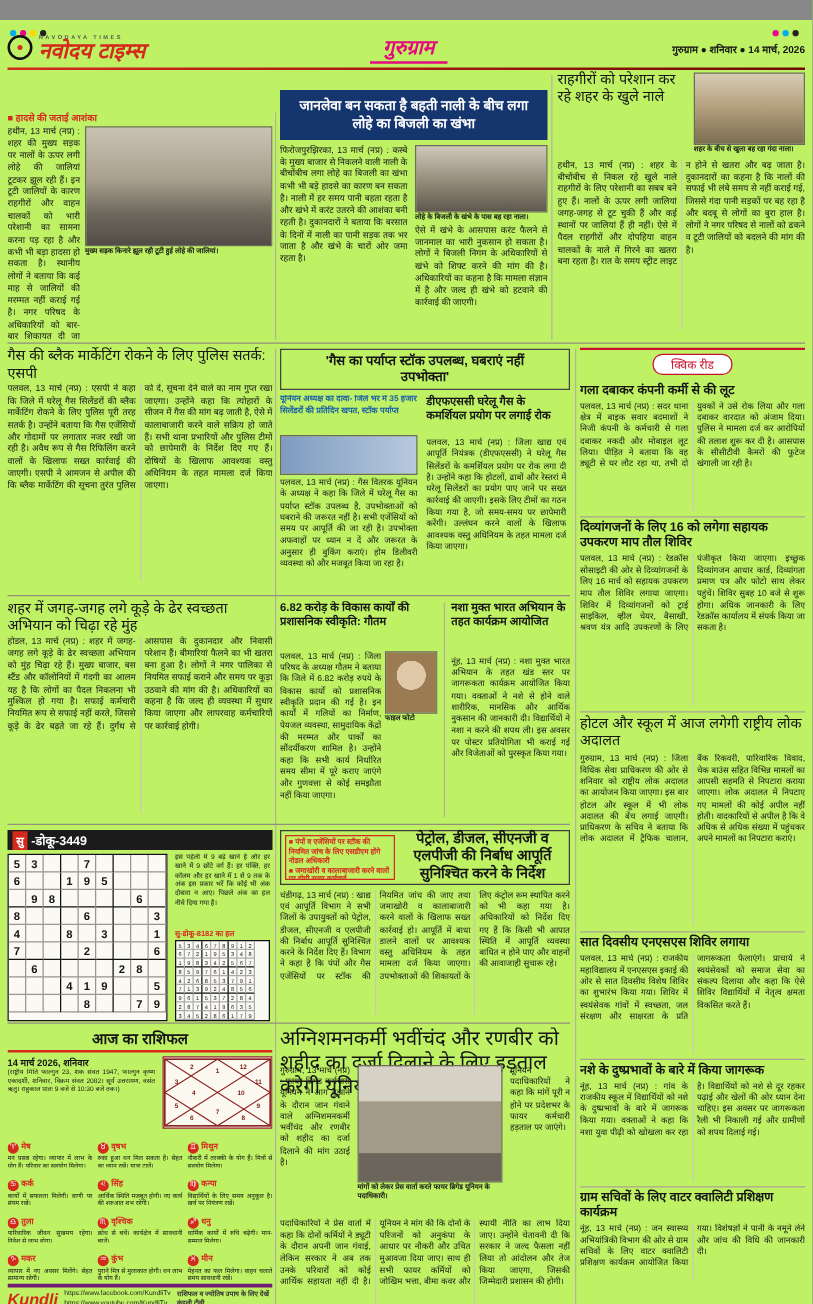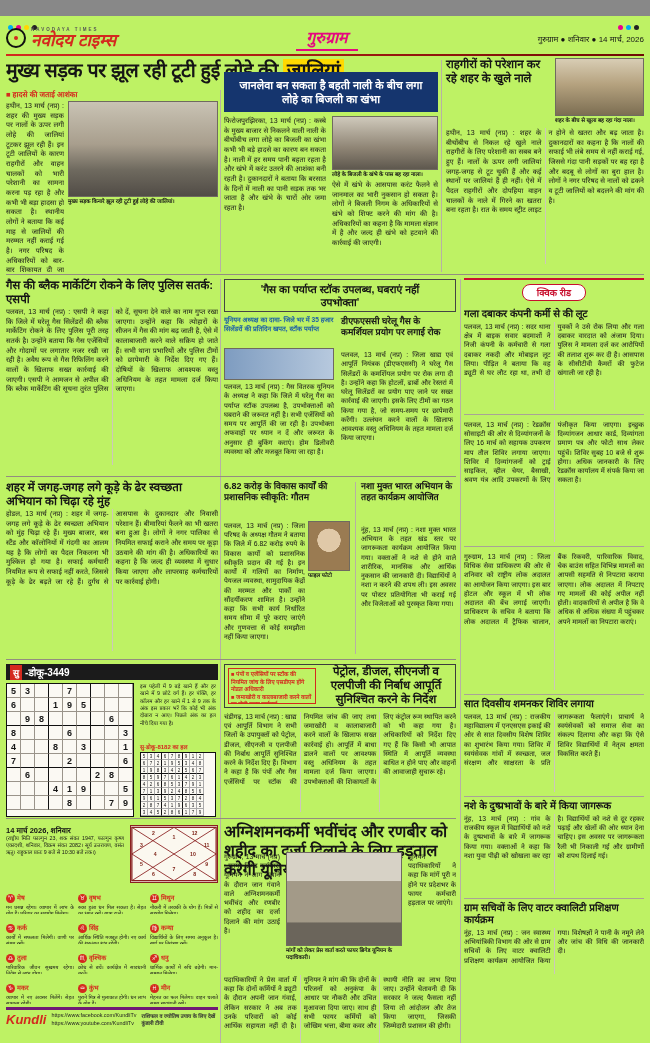--- a/index.html
+++ b/index.html
@@ -8,29 +8,29 @@
         font-family:"Liberation Sans","DejaVu Sans",sans-serif;color:#151515;overflow:hidden}
   .abs{position:absolute}
   
   .masthead{position:absolute;left:6px;top:6px;width:638px;height:32px;display:flex;align-items:center;justify-content:space-between}
   .brand{display:flex;align-items:center;gap:5px}
   .emblem{width:20px;height:20px;border:2.5px solid #111;border-radius:50%;position:relative}
   .emblem:after{content:"";position:absolute;left:6px;top:6px;width:4px;height:4px;background:var(--accent-red);border-radius:50%}
   .brand-small{font-size:4.5px;letter-spacing:2px;color:#555;font-weight:bold}
   .logo{font-size:17px;font-weight:bold;font-style:italic;color:var(--accent-red);line-height:1}
   .edition{font-size:16px;font-weight:bold;font-style:italic;color:var(--edition-magenta);border-bottom:2px solid var(--edition-magenta);padding:0 10px 1px}
-  .dateline{font-size:8px;font-weight:normal}
+  .dateline{font-size:8px;font-weight:bold}
   .mast-rule{height:2px;background:linear-gradient(90deg,var(--accent-red),#6e0b05)}
   
   .vr{position:absolute;width:1px;background:#b7b1a4}
   .hr{position:absolute;height:1px;background:#938d80}
   
   .h-xl{font-size:19.5px;font-weight:bold;letter-spacing:-.3px;line-height:1.2;white-space:nowrap;overflow:hidden}
   .hl{background:var(--highlight-yellow);padding:0 4px}
-  .h-lg{font-size:11.5px;font-weight:bold;line-height:1.2}
+  .h-lg{font-size:11.5px;font-weight:normal;line-height:1.2}
   .h-md{font-size:10px;font-weight:bold;line-height:1.2}
   .h-sm{font-size:9px;font-weight:bold;line-height:1.25}
   .kicker{font-size:7.5px;font-weight:bold;color:var(--accent-red);margin-bottom:2px}
   .bt{font-size:7px;line-height:1.38;text-align:justify;overflow:hidden}
   .bt2{font-size:6.8px;line-height:1.36;text-align:justify;overflow:hidden}
   .c2{column-count:2;column-gap:7px;column-rule:1px solid #cdc7ba}
   .c3{column-count:3;column-gap:7px;column-rule:1px solid #cdc7ba}
   .cap{font-size:5.6px;font-weight:bold;line-height:1.25;padding-top:1px}
   .photo{border:1px solid #6f6a60}
   .ph-street{background:linear-gradient(180deg,#c9c3b4 0%,#a89e8d 45%,#6f6a5f 72%,#514c46 100%)}
@@ -38,21 +38,21 @@
   .ph-pole{background:linear-gradient(180deg,#cfc9bb,#8e8474 60%,#5e584e)}
   .ph-portrait{background:radial-gradient(circle at 50% 38%,#e0c9a8 0 32%,#9a7b52 33% 100%)}
   .ph-meeting{background:linear-gradient(180deg,#d7d2c6 0 30%,#a39a88 31% 75%,#6b655b 76% 100%)}
   .ph-cyl{background:linear-gradient(90deg,#7e9cc0,#b7c9de)}
   .navybox{background:var(--navy);color:#fff;display:flex;align-items:center;justify-content:center;text-align:center;
            font-weight:bold;font-size:11px;line-height:1.3;padding:3px 8px}
   .boxedhead{border:1px solid #444;padding:3px 16px;text-align:center;font-weight:bold;font-size:10.5px;line-height:1.2}
   .subhead-blue{color:var(--subhead-blue);font-size:6.6px;font-weight:bold;line-height:1.3;text-align:left}
   
   .qr-wrap{text-align:center;border-top:2px solid var(--quickread-red);padding-top:2px}
-  .qr-label{display:inline-block;font-size:9.5px;font-weight:bold;color:var(--quickread-red);
+  .qr-label{display:inline-block;font-size:9.5px;font-weight:normal;color:var(--quickread-red);
             border:1px solid var(--quickread-red);border-radius:8px;padding:1px 14px;background:#fff}
   .rail-art{border-top:1px solid #a9a396;margin-top:4px;padding-top:3px}
   .rail-art:first-of-type{border-top:none}
   
   .su-head{display:flex;align-items:center;background:#1b1b1b;color:#fff;height:16px;padding:0 4px;gap:3px}
   .su-pre{background:var(--accent-red);color:#fff;font-weight:bold;font-size:9px;padding:1px 3px}
   .su-rest{font-weight:bold;font-size:10px}
   .su-grid{display:grid;grid-template-columns:repeat(9,14px);grid-auto-rows:14px;border:1.5px solid #111;background:#fbf9f3}
   .su-cell{border-right:1px solid #9a948a;border-bottom:1px solid #9a948a;display:flex;align-items:center;justify-content:center;
            font-weight:bold;font-size:9px}
@@ -102,21 +102,20 @@
       <div>
         <div class="brand-small">NAVODAYA TIMES</div>
         <div class="logo">नवोदय टाइम्स</div>
       </div>
     </div>
     <div class="edition">गुरुग्राम</div>
     <div class="dateline">गुरुग्राम ● शनिवार ● 14 मार्च, 2026</div>
   </header>
   <div class="mast-rule abs" style="left:6px;top:38px;width:638px"></div>
 
-  <h1 class="abs h-xl" style="left:6px;top:43px;width:434px;height:26px"><span>मुख्य सड़क पर झूल रही टूटी हुई लोहे की </span><span class="hl">जालियां</span></h1>
 
   <div class="vr" style="left:220px;top:74px;height:182px"></div>
   <div class="vr" style="left:441px;top:44px;height:212px"></div>
 
   <section class="abs" style="left:6px;top:73px;width:212px;height:183px;overflow:hidden">
     <div class="kicker">■ हादसे की जताई आशंका</div>
     <div style="float:right;width:150px;margin:0 0 2px 4px">
       <div class="photo ph-street" style="width:150px;height:96px"></div>
       <div class="cap">मुख्य सड़क किनारे झूल रही टूटी हुई लोहे की जालियां।</div>
     </div>
@@ -172,27 +171,29 @@
 
   <aside class="abs" style="left:464px;top:262px;width:180px;height:772px;overflow:hidden">
     <div class="qr-wrap">
       <span class="qr-label">क्विक रीड</span>
     </div>
     <article class="rail-art">
       <h3 class="h-md">गला दबाकर कंपनी कर्मी से की लूट</h3>
       <div class="bt2 c2" style="height:88px;margin-top:2px">पलवल, 13 मार्च (नप्र) : सदर थाना क्षेत्र में बाइक सवार बदमाशों ने निजी कंपनी के कर्मचारी से गला दबाकर नकदी और मोबाइल लूट लिया। पीड़ित ने बताया कि वह ड्यूटी से घर लौट रहा था, तभी दो युवकों ने उसे रोक लिया और गला दबाकर वारदात को अंजाम दिया। पुलिस ने मामला दर्ज कर आरोपियों की तलाश शुरू कर दी है। आसपास के सीसीटीवी कैमरों की फुटेज खंगाली जा रही है।</div>
     </article>
     <article class="rail-art">
+      <h3 class="h-md">दिव्यांगजनों के लिए 16 को लगेगा सहायक उपकरण माप तौल शिविर</h3>
       <div class="bt2 c2" style="height:122px;margin-top:2px">पलवल, 13 मार्च (नप्र) : रेडक्रॉस सोसाइटी की ओर से दिव्यांगजनों के लिए 16 मार्च को सहायक उपकरण माप तौल शिविर लगाया जाएगा। शिविर में दिव्यांगजनों को ट्राई साइकिल, व्हील चेयर, बैसाखी, श्रवण यंत्र आदि उपकरणों के लिए पंजीकृत किया जाएगा। इच्छुक दिव्यांगजन आधार कार्ड, दिव्यांगता प्रमाण पत्र और फोटो साथ लेकर पहुंचें। शिविर सुबह 10 बजे से शुरू होगा। अधिक जानकारी के लिए रेडक्रॉस कार्यालय में संपर्क किया जा सकता है।</div>
     </article>
     <article class="rail-art">
+      <h3 class="h-lg">होटल और स्कूल में आज लगेगी राष्ट्रीय लोक अदालत</h3>
       <div class="bt2 c2" style="height:138px;margin-top:2px">गुरुग्राम, 13 मार्च (नप्र) : जिला विधिक सेवा प्राधिकरण की ओर से शनिवार को राष्ट्रीय लोक अदालत का आयोजन किया जाएगा। इस बार होटल और स्कूल में भी लोक अदालत की बेंच लगाई जाएगी। प्राधिकरण के सचिव ने बताया कि लोक अदालत में ट्रैफिक चालान, बैंक रिकवरी, पारिवारिक विवाद, चेक बाउंस सहित विभिन्न मामलों का आपसी सहमति से निपटारा कराया जाएगा। लोक अदालत में निपटाए गए मामलों की कोई अपील नहीं होती। वादकारियों से अपील है कि वे अधिक से अधिक संख्या में पहुंचकर अपने मामलों का निपटारा कराएं।</div>
     </article>
     <article class="rail-art">
-      <h3 class="h-md">सात दिवसीय शमनकर शिविर लगाया</h3>
+      <h3 class="h-md">सात दिवसीय एनएसएस शिविर लगाया</h3>
       <div class="bt2 c2" style="height:80px;margin-top:2px">पलवल, 13 मार्च (नप्र) : राजकीय महाविद्यालय में एनएसएस इकाई की ओर से सात दिवसीय विशेष शिविर का शुभारंभ किया गया। शिविर में स्वयंसेवक गांवों में स्वच्छता, जल संरक्षण और साक्षरता के प्रति जागरूकता फैलाएंगे। प्राचार्य ने स्वयंसेवकों को समाज सेवा का संकल्प दिलाया और कहा कि ऐसे शिविर विद्यार्थियों में नेतृत्व क्षमता विकसित करते हैं।</div>
     </article>
     <article class="rail-art">
       <h3 class="h-md">नशे के दुष्प्रभावों के बारे में किया जागरूक</h3>
       <div class="bt2 c2" style="height:80px;margin-top:2px">नूंह, 13 मार्च (नप्र) : गांव के राजकीय स्कूल में विद्यार्थियों को नशे के दुष्प्रभावों के बारे में जागरूक किया गया। वक्ताओं ने कहा कि नशा युवा पीढ़ी को खोखला कर रहा है। विद्यार्थियों को नशे से दूर रहकर पढ़ाई और खेलों की ओर ध्यान देना चाहिए। इस अवसर पर जागरूकता रैली भी निकाली गई और ग्रामीणों को शपथ दिलाई गई।</div>
     </article>
     <article class="rail-art">
       <h3 class="h-md">ग्राम सचिवों के लिए वाटर क्वालिटी प्रशिक्षण कार्यक्रम</h3>
       <div class="bt2 c2" style="height:46px;margin-top:2px">नूंह, 13 मार्च (नप्र) : जन स्वास्थ्य अभियांत्रिकी विभाग की ओर से ग्राम सचिवों के लिए वाटर क्वालिटी प्रशिक्षण कार्यक्रम आयोजित किया गया। विशेषज्ञों ने पानी के नमूने लेने और जांच की विधि की जानकारी दी।</div>
     </article>
@@ -409,20 +410,21 @@
         <div>■ जमाखोरी व कालाबाजारी करने वालों पर होगी सख्त कार्रवाई</div>
       </div>
       <div class="petrol-title">पेट्रोल, डीजल, सीएनजी व एलपीजी की निर्बाध आपूर्ति सुनिश्चित करने के निर्देश</div>
     </div>
     <div class="bt2 c3" style="height:100px;margin-top:4px">चंडीगढ़, 13 मार्च (नप्र) : खाद्य एवं आपूर्ति विभाग ने सभी जिलों के उपायुक्तों को पेट्रोल, डीजल, सीएनजी व एलपीजी की निर्बाध आपूर्ति सुनिश्चित करने के निर्देश दिए हैं। विभाग ने कहा है कि पंपों और गैस एजेंसियों पर स्टॉक की नियमित जांच की जाए तथा जमाखोरी व कालाबाजारी करने वालों के खिलाफ सख्त कार्रवाई हो। आपूर्ति में बाधा डालने वालों पर आवश्यक वस्तु अधिनियम के तहत मामला दर्ज किया जाएगा। उपभोक्ताओं की शिकायतों के लिए कंट्रोल रूम स्थापित करने को भी कहा गया है। अधिकारियों को निर्देश दिए गए हैं कि किसी भी आपात स्थिति में आपूर्ति व्यवस्था बाधित न होने पाए और वाहनों की आवाजाही सुचारू रहे।</div>
   </section>
 
   <div class="hr" style="left:6px;top:802px;width:450px"></div>
 
   <section class="abs" style="left:6px;top:806px;width:212px;height:228px;overflow:hidden">
+    <div class="ras-title">आज का राशिफल</div>
     <div style="display:flex;gap:6px;margin-top:3px">
       <div style="width:118px">
         <div class="ras-date">14 मार्च 2026, शनिवार</div>
         <div class="ras-panchang" style="height:46px">(राष्ट्रीय मिति फाल्गुन 23, शक संवत 1947, फाल्गुन कृष्ण एकादशी, शनिवार, विक्रम संवत 2082। सूर्य उत्तरायण, वसंत ऋतु। राहुकाल प्रातः 9 बजे से 10:30 बजे तक।)</div>
       </div>
       <svg width="88" height="58" viewBox="0 0 100 64" style="background:#fbf8ef;border:1px solid #8a2020">
         <rect x="1" y="1" width="98" height="62" fill="none" stroke="#8a2020" stroke-width="1.5"></rect>
         <line x1="1" y1="1" x2="99" y2="63" stroke="#8a2020" stroke-width="1"></line>
         <line x1="99" y1="1" x2="1" y2="63" stroke="#8a2020" stroke-width="1"></line>
         <polygon points="50,1 99,32 50,63 1,32" fill="none" stroke="#8a2020" stroke-width="1"></polygon>

